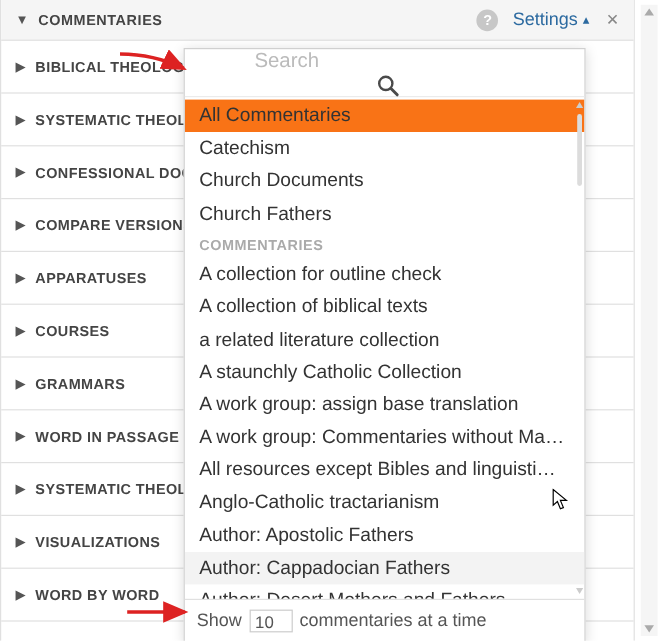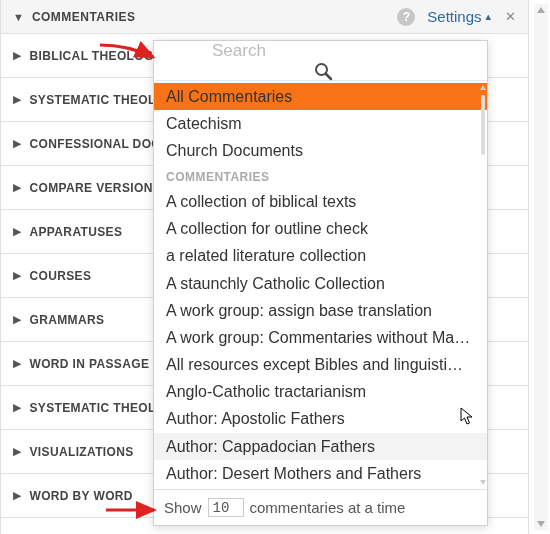--- a/index.html
+++ b/index.html
@@ -160,21 +160,20 @@
       color: #555;
     }
     .footer input {
       width: 36px;
       height: 19px;
       border: 1px solid hsl(0,0%,80%);
       text-align: left;
       padding: 0 4px;
       font-size: 14px;
       color: #555;
-      font-family: Liberation Mono, monospace;
     }
     
     .arrow { position: absolute; z-index: 20; }
     .arrow svg { display: block; }
     
     .outer-scroll {
       position:absolute;
       right:2px; top:4px; bottom:4px;
       width: 14px;
       background: #f5f5f5;
@@ -269,23 +268,24 @@
       <svg width="20" height="20" viewBox="0 0 20 20">
           <circle cx="8.5" cy="8.5" r="5.5" fill="none" stroke="#4a4a4a" stroke-width="2"></circle>
           <line x1="13" y1="13" x2="18" y2="18" stroke="#4a4a4a" stroke-width="2.5" stroke-linecap="round"></line>
         </svg>
     </span>
   </div>
   <div class="list">
     <div class="item active">All Commentaries</div>
     <div class="item">Catechism</div>
     <div class="item">Church Documents</div>
+    <div class="item">Church Fathers</div>
     <div class="section-hdr">COMMENTARIES</div>
+    <div class="item">A collection for outline check</div>
     <div class="item">A collection of biblical texts</div>
-    <div class="item">A collection for outline check</div>
     <div class="item">a related literature collection</div>
     <div class="item">A staunchly Catholic Collection</div>
     <div class="item">A work group: assign base translation</div>
     <div class="item">A work group: Commentaries without Mark…</div>
     <div class="item">All resources except Bibles and linguistic res…</div>
     <div class="item">Anglo-Catholic tractarianism</div>
     <div class="item">Author: Apostolic Fathers</div>
     <div class="item hover">Author: Cappadocian Fathers</div>
     <div class="item">Author: Desert Mothers and Fathers</div>
 

